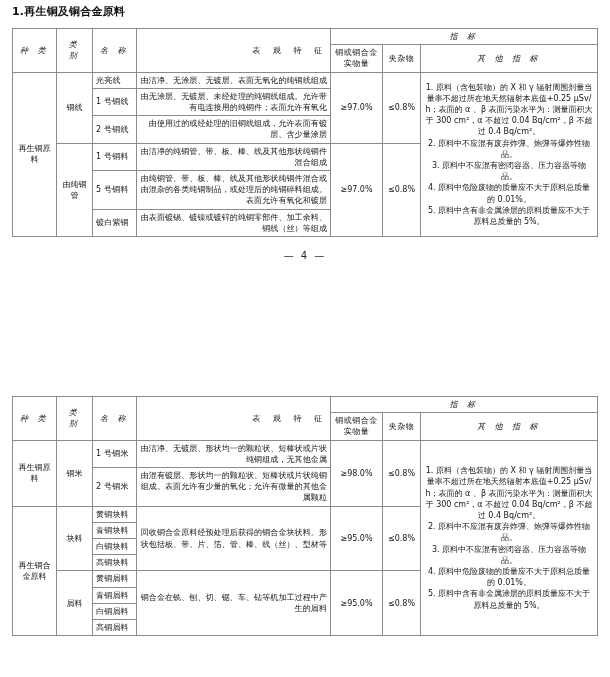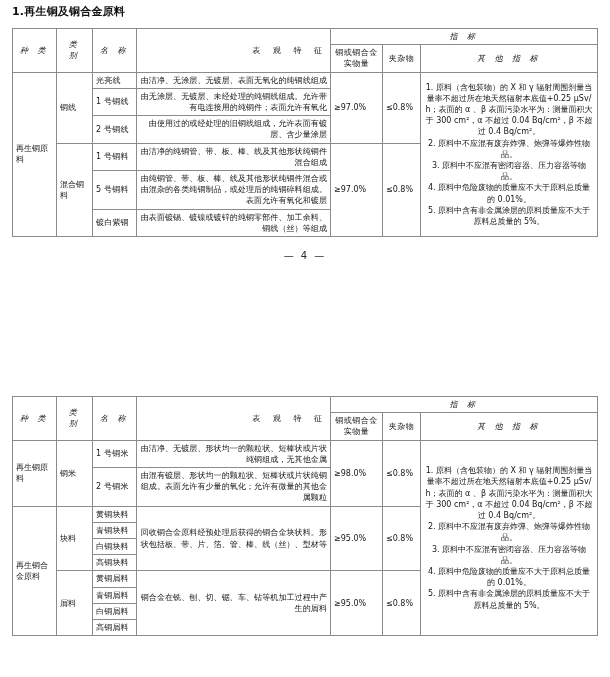--- a/index.html
+++ b/index.html
@@ -71,34 +71,35 @@
   th.hdr-wide2 {
     letter-spacing: 5px;
     text-align: right;
   }
   th.hdr-tight {
     letter-spacing: 0.5px;
     line-height: 10px;
   }
 
   td.ctr {
+    text-align: center;
   }
   td.ctr-name {
     text-align: left;
     font-size: 8px;
     letter-spacing: 0.2px;
   }
   td.txt {
     text-align: right;
     letter-spacing: 0.1px;
     line-height: 11.4px;
     padding: 2px 4px;
   }
   td.num {
-    text-align: left;
+    text-align: center;
     font-size: 8px;
     letter-spacing: 0px;
   }
   td.other {
     text-align: center;
     vertical-align: top;
     line-height: 11.3px;
     padding: 4px 4px 3px 5px;
     letter-spacing: 0px;
   }
@@ -180,21 +181,21 @@
       <tr>
         <td class="ctr-name">1 号铜线</td>
         <td class="txt">由无涂层、无镀层、未经处理的纯铜线组成。允许带有电连接用的纯铜件；表面允许有氧化</td>
       </tr>
       <tr>
         <td class="ctr-name">2 号铜线</td>
         <td class="txt">由使用过的或经处理的旧铜线组成，允许表面有镀层、含少量涂层</td>
       </tr>
 
       <tr>
-        <td class="ctr" rowspan="3">混合铜料</td>
+        <td class="ctr" rowspan="3">由纯铜管</td>
         <td class="ctr-name">1 号铜料</td>
         <td class="txt">由洁净的纯铜管、带、板、棒、线及其他形状纯铜件混合组成</td>
         <td class="num" rowspan="3">≥97.0%</td>
         <td class="num" rowspan="3">≤0.8%</td>
       </tr>
       <tr>
         <td class="ctr-name">5 号铜料</td>
         <td class="txt">由纯铜管、带、板、棒、线及其他形状纯铜件混合或由混杂的各类纯铜制品，或处理后的纯铜碎料组成。表面允许有氧化和镀层</td>
       </tr>
       <tr>

